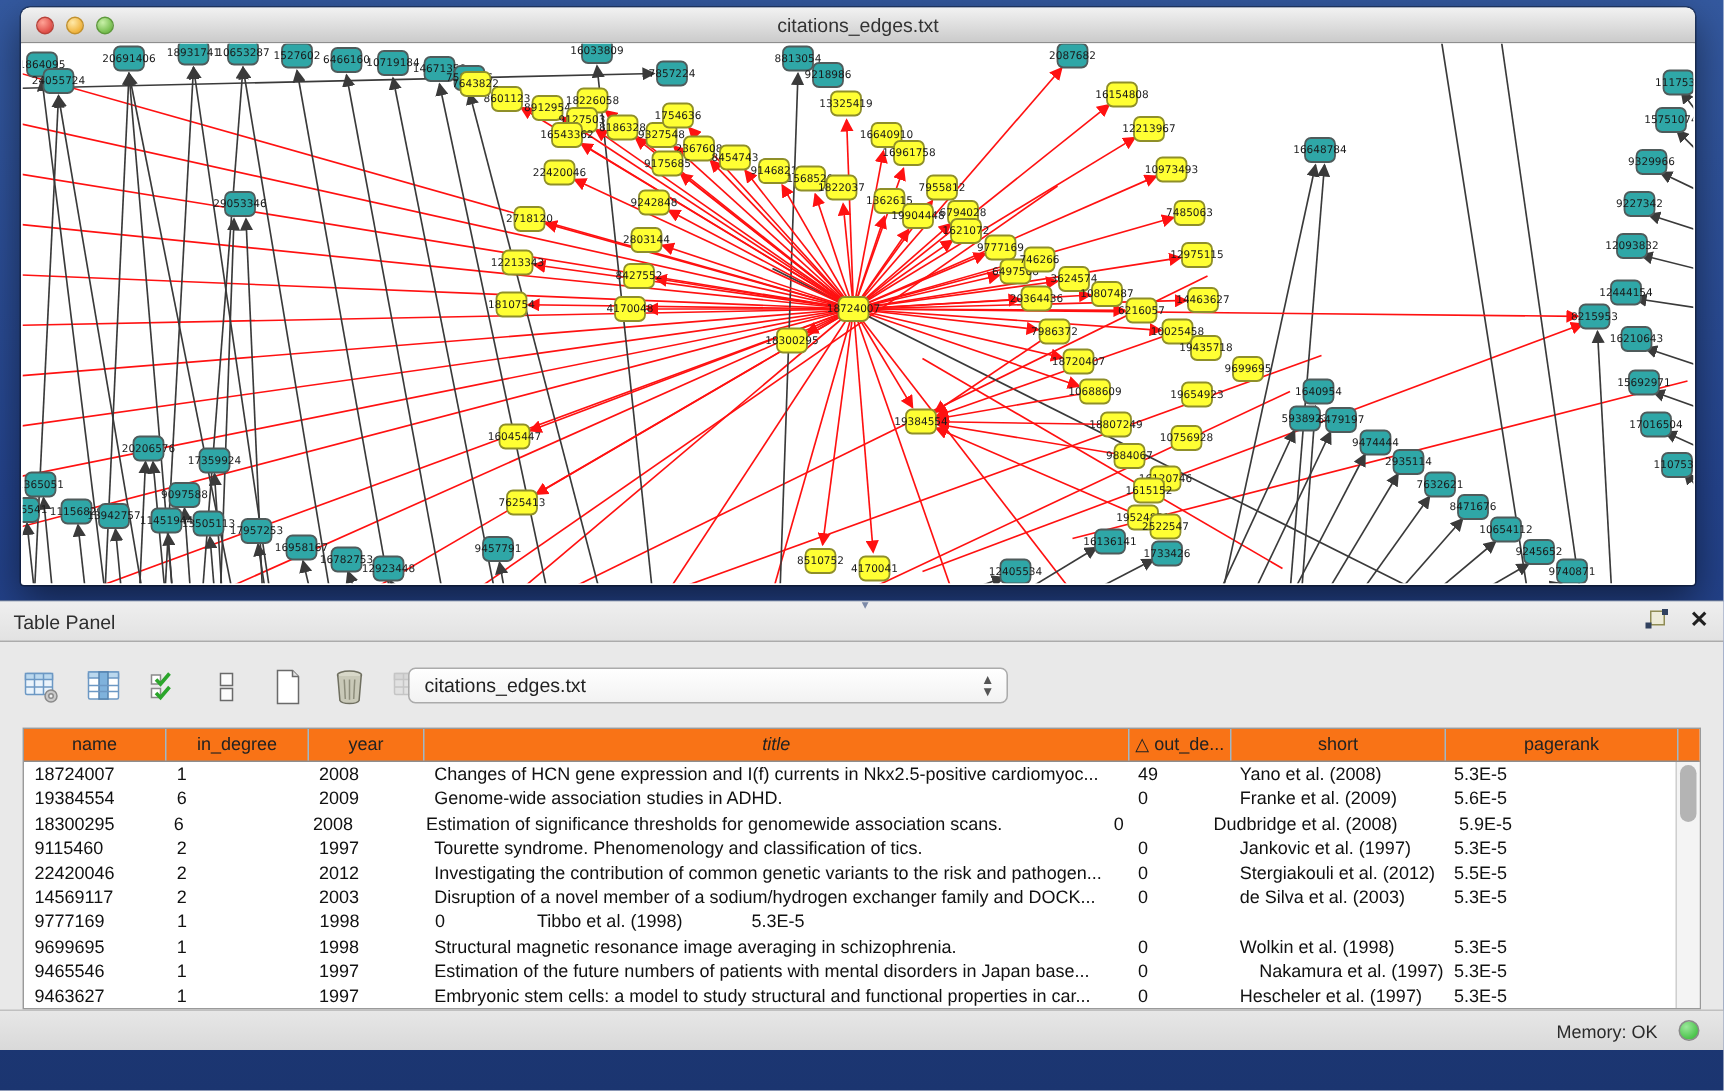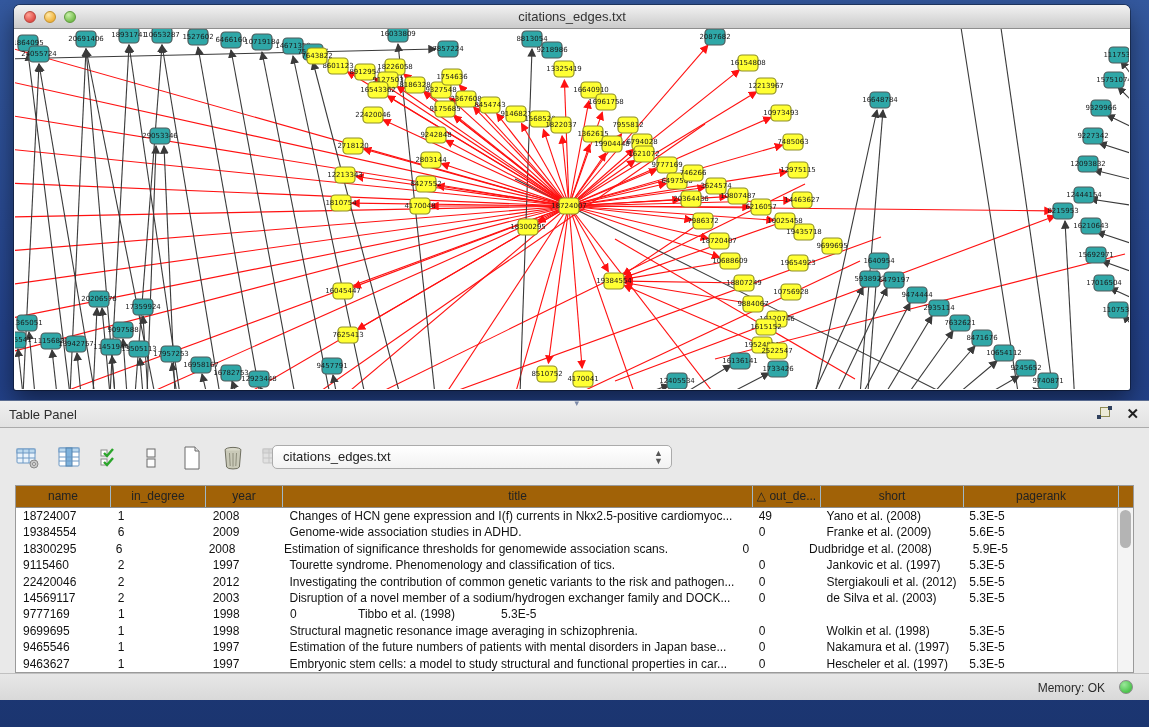--- a/index.html
+++ b/index.html
@@ -48,21 +48,21 @@
   .tool { width:26px; height:26px; display:flex; align-items:center; justify-content:center; }
   .fx { font-family:"Liberation Serif", serif; font-style:italic; font-size:15px; color:#111; }
   .combo {
     position:absolute; left:272px; top:44px; width:400px; height:24px;
     background:linear-gradient(#FFFFFF,#F2F2F2); border:1px solid #ABABAB; border-radius:5px;
     font-size:13px; color:#222; line-height:22px; padding-left:10px;
   }
   .combo .stepper { position:absolute; right:8px; top:3px; font-size:9px; color:#555; line-height:8px; text-align:center; }
   
   .dtable { position:absolute; left:15px; top:84px; width:1119px; height:188px; background:#fff; border:1px solid #9A9A9A; }
-  .thead { display:flex; height:22px; background:#a16207; border-bottom:1px solid #8E8E8E; }
+  .thead { display:flex; height:22px; background:#f97316; border-bottom:1px solid #8E8E8E; }
   .th {
     font-size:12px; color:#222; text-align:center; line-height:21px;
     border-right:1px solid #9FB8C8; overflow:hidden; white-space:nowrap;
   }
   .tbody { position:absolute; left:0; top:22px; right:16px; bottom:0; overflow:hidden; }
   .tr { display:flex; height:16.4px; }
   .td { font-size:12px; color:#111; line-height:16px; padding-left:7px; overflow:hidden; white-space:nowrap; }
   .vscroll { position:absolute; right:0; top:22px; bottom:0; width:16px; background:#F4F4F4; border-left:1px solid #CFCFCF; }
   .vthumb { position:absolute; left:2px; top:2px; width:11px; height:38px; border-radius:6px; background:#B4B4B4; }
   
@@ -819,21 +819,21 @@
   <div class="combo">
     <span>citations_edges.txt</span>
     <span class="stepper">▲<br>▼</span>
   </div>
 
   <div class="dtable">
     <div class="thead" id="thead">
         <div class="th" style="width: 95px;">name</div>
         <div class="th" style="width: 95px;">in_degree</div>
         <div class="th" style="width: 77px;">year</div>
-        <div class="th" style="width: 470px;">title</div>
+        <div class="th" style="width: 470px; font-style: italic;">title</div>
         <div class="th" style="width: 68px;">△ out_de...</div>
         <div class="th" style="width: 143px; text-align: center;">short</div>
         <div class="th" style="width: 155px;">pagerank</div>
       </div>
     <div class="tbody" id="tbody">
         <div class="tr">
           <div class="td" style="width: 95px;">18724007</div>
           <div class="td" style="width: 95px;">1</div>
           <div class="td" style="width: 77px;">2008</div>
           <div class="td" style="width: 470px;">Changes of HCN gene expression and I(f) currents in Nkx2.5-positive cardiomyoc...</div>
@@ -902,21 +902,21 @@
           <div class="td" style="width: 68px;">0</div>
           <div class="td" style="width: 143px;">Wolkin et al. (1998)</div>
           <div class="td" style="width: 155px;">5.3E-5</div>
         </div>
         <div class="tr">
           <div class="td" style="width: 95px;">9465546</div>
           <div class="td" style="width: 95px;">1</div>
           <div class="td" style="width: 77px;">1997</div>
           <div class="td" style="width: 470px;">Estimation of the future numbers of patients with mental disorders in Japan base...</div>
           <div class="td" style="width: 68px;">0</div>
-          <div class="td" style="width: 143px;">Nakamura et al. (1997)</div>
+          <div class="td" style="width: 143px; text-align: right;">Nakamura et al. (1997)</div>
           <div class="td" style="width: 155px;">5.3E-5</div>
         </div>
         <div class="tr">
           <div class="td" style="width: 95px;">9463627</div>
           <div class="td" style="width: 95px;">1</div>
           <div class="td" style="width: 77px;">1997</div>
           <div class="td" style="width: 470px;">Embryonic stem cells: a model to study structural and functional properties in car...</div>
           <div class="td" style="width: 68px;">0</div>
           <div class="td" style="width: 143px;">Hescheler et al. (1997)</div>
           <div class="td" style="width: 155px;">5.3E-5</div>

